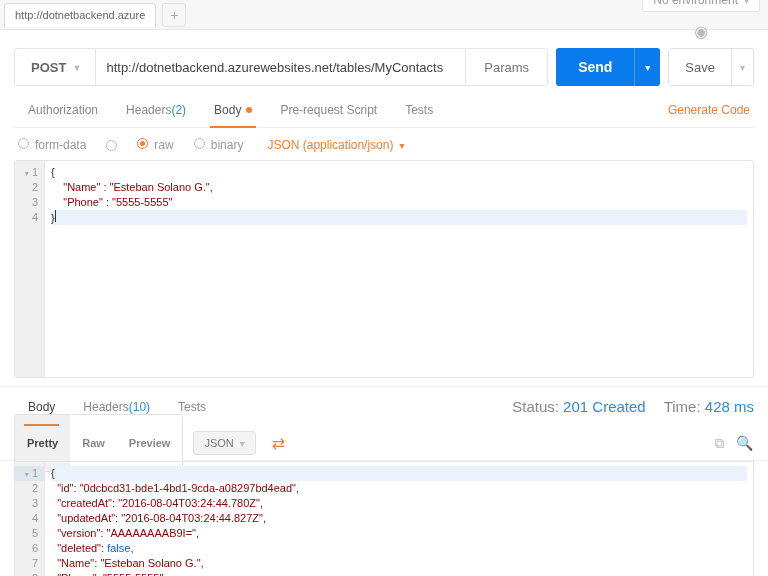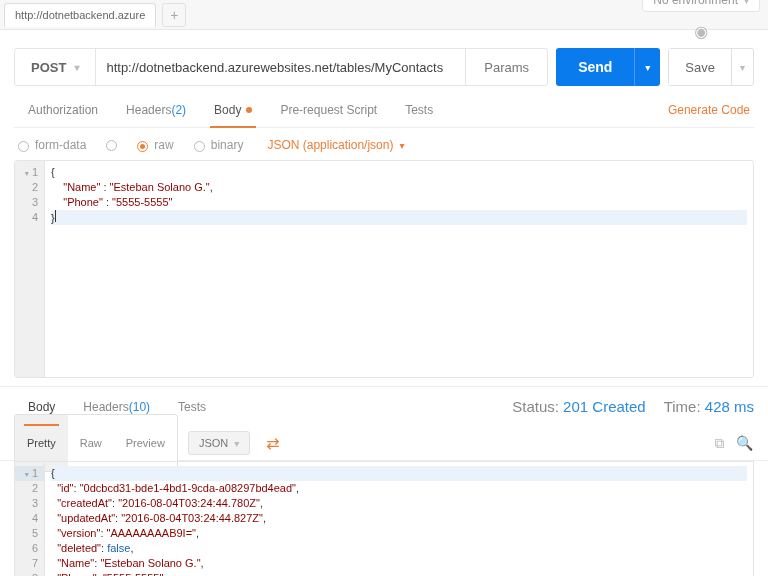--- a/index.html
+++ b/index.html
@@ -24,21 +24,21 @@
 .save-drop { width:22px; border-left:1px solid #e0e0e0; display:flex; align-items:center; justify-content:center; cursor:pointer;}
 .tabs-row { display:flex; align-items:center; height:36px; margin-top:6px;}
 .hdr-tab { padding:0 14px; height:100%; display:flex; align-items:center; color:#888; font-size:12px; cursor:pointer; position:relative;}
 .hdr-tab.active { color:#555; }
 .hdr-tab.active::after { content:""; position:absolute; bottom:0; left:10px; right:10px; height:2px; background:#EB7F38;}
 .hdr-tab .dot { width:6px; height:6px; border-radius:50%; background:#EB7F38; margin-left:5px;}
 .count-paren { color:#2E8BDE;}
 .gen-code { margin-left:auto; color:#EB7F38; font-size:12px; cursor:pointer; padding-right:4px;}
 .tabs-under { border-bottom:1px solid #eee; height:1px; margin-top:-1px;}
 .body-opts { display:flex; align-items:center; gap:20px; padding:10px 4px 8px 4px;}
-.radio { display:flex; align-items:flex-end; gap:6px; color:#999; font-size:12px; cursor:pointer;}
+.radio { display:flex; align-items:flex-start; gap:6px; color:#999; font-size:12px; cursor:pointer;}
 .radio-circle { width:11px; height:11px; border:1px solid #bbb; border-radius:50%; display:flex; align-items:center; justify-content:center;}
 .radio.sel .radio-circle { border-color:#EB7F38;}
 .radio.sel .radio-circle::after { content:""; width:5px; height:5px; border-radius:50%; background:#EB7F38;}
 .json-type { color:#EB7F38; display:flex; align-items:center; gap:6px; font-size:12px; cursor:pointer; margin-left:4px;}
 .editor { border:1px solid #e5e5e5; border-radius:3px; display:flex; height:218px; overflow:hidden; background:#fff;}
 .gutter { width:30px; background:#f0f0f0; border-right:1px solid #e5e5e5; padding-top:4px; font-family:Menlo,Consolas,monospace; font-size:11px; color:#999; text-align:right;}
 .gutter div { padding:0 6px 0 0; line-height:15px; height:15px; }
 .code-area { flex:1; padding:4px 6px; font-family:Menlo,Consolas,monospace; font-size:11px; line-height:15px;}
 .code-area .line { white-space:pre; height:15px;}
 .code-area .line.cursor-line { background:#eaf2fb;}
@@ -48,21 +48,21 @@
 .indent { color:#333;}
 .bool { color:#1A5FB4;}
 .resp-bar { display:flex; align-items:center; height:40px; padding:0 14px; border-top:1px solid #eee; margin-top:8px;}
 .resp-tab { padding:0 14px; height:100%; display:flex; align-items:center; color:#888; font-size:12px; cursor:pointer; position:relative;}
 .resp-tab.active { color:#444;}
 .resp-tab.active::after { content:""; position:absolute; bottom:0; left:10px; right:10px; height:2px; background:#EB7F38;}
 .status-block { margin-left:auto; display:flex; gap:18px; font-size:15px; color:#888;}
 .status-block .v { color:#2E8BDE;}
 .pretty-bar { display:flex; align-items:center; height:34px; padding:0 14px; gap:10px;}
 .seg { display:flex; border:1px solid #e0e0e0; border-radius:3px; overflow:hidden;}
-.seg button { border:none; background:#fff; padding:22px 12px; font-size:11px; color:#888; cursor:pointer;}
+.seg button { border:none; background:#fff; padding:22px 12px; font-size:11px; color:#888; cursor:pointer;font-weight:bold;}
 .seg button.active { background:#f0f0f0; color:#444;}
 .json-fmt { display:flex; align-items:center; gap:6px; border:1px solid #e0e0e0; padding:5px 10px; border-radius:3px; color:#777; font-size:11px; cursor:pointer; background:#f3f3f3;}
 .wrap-btn { color:#EB7F38; font-size:16px; padding:4px 6px; cursor:pointer;}
 .resp-right-icons { margin-left:auto; display:flex; gap:12px; color:#bbb; font-size:14px;}
 .resp-editor { border-top:1px solid #eee; display:flex; height:142px; padding:0 14px;}
 .resp-editor .ewrap { display:flex; flex:1; border:1px solid #e5e5e5; border-radius:0; overflow:hidden;}
 .arrow { color:#aaa; font-size:8px; margin-right:3px;}
 </style>
 </head>
 <body>

